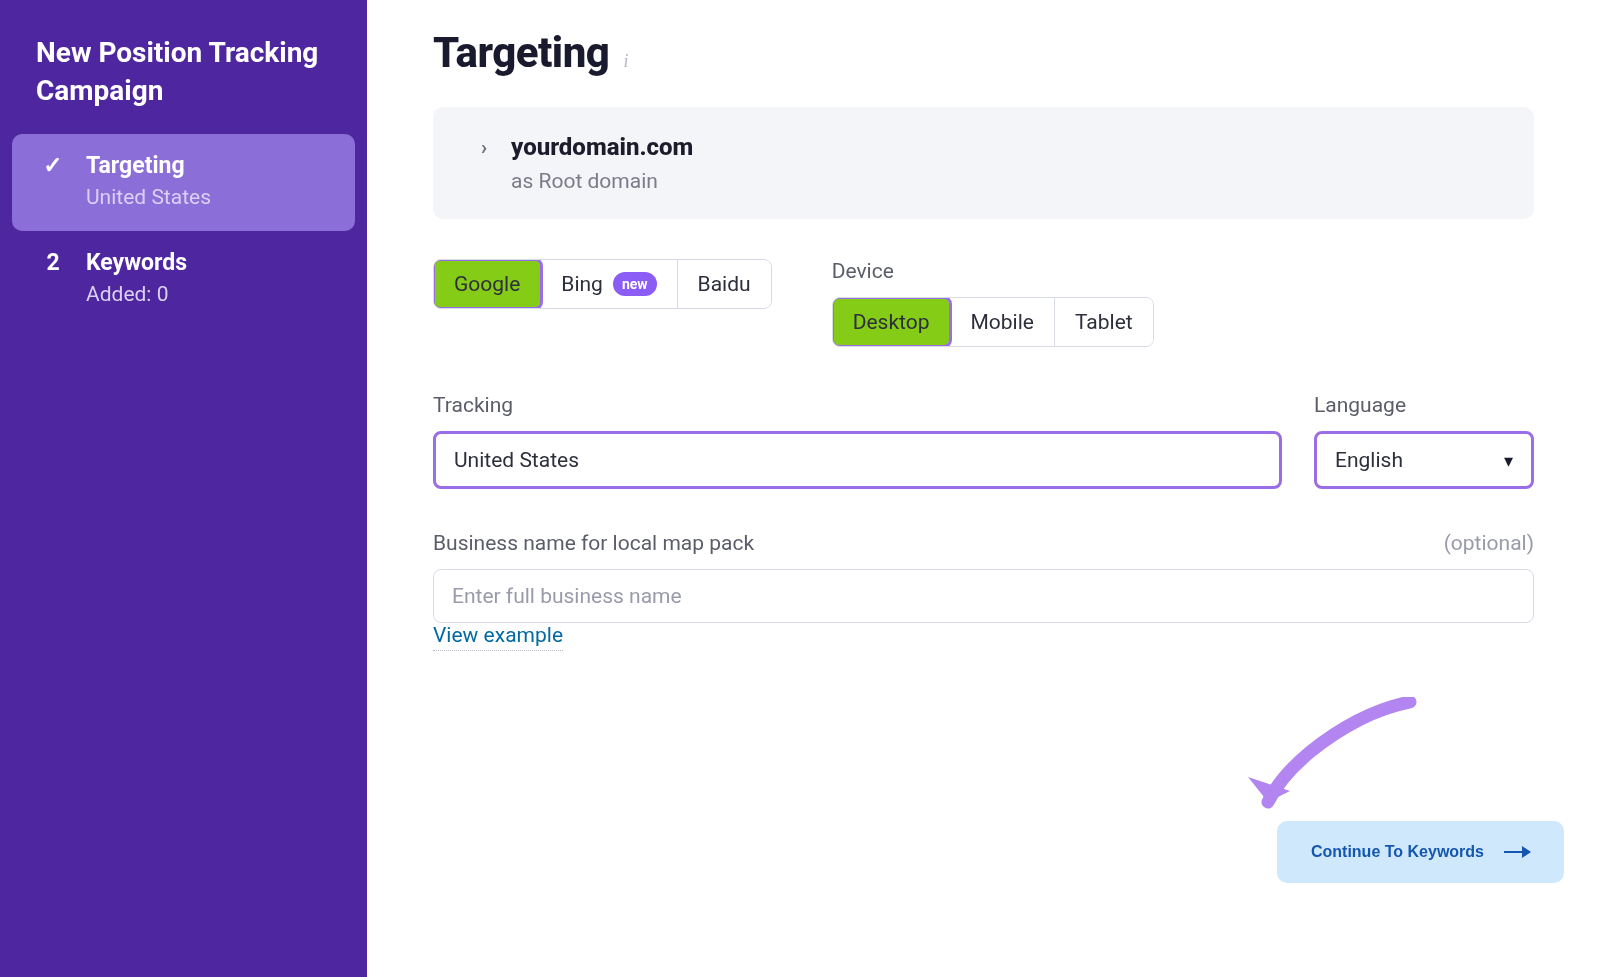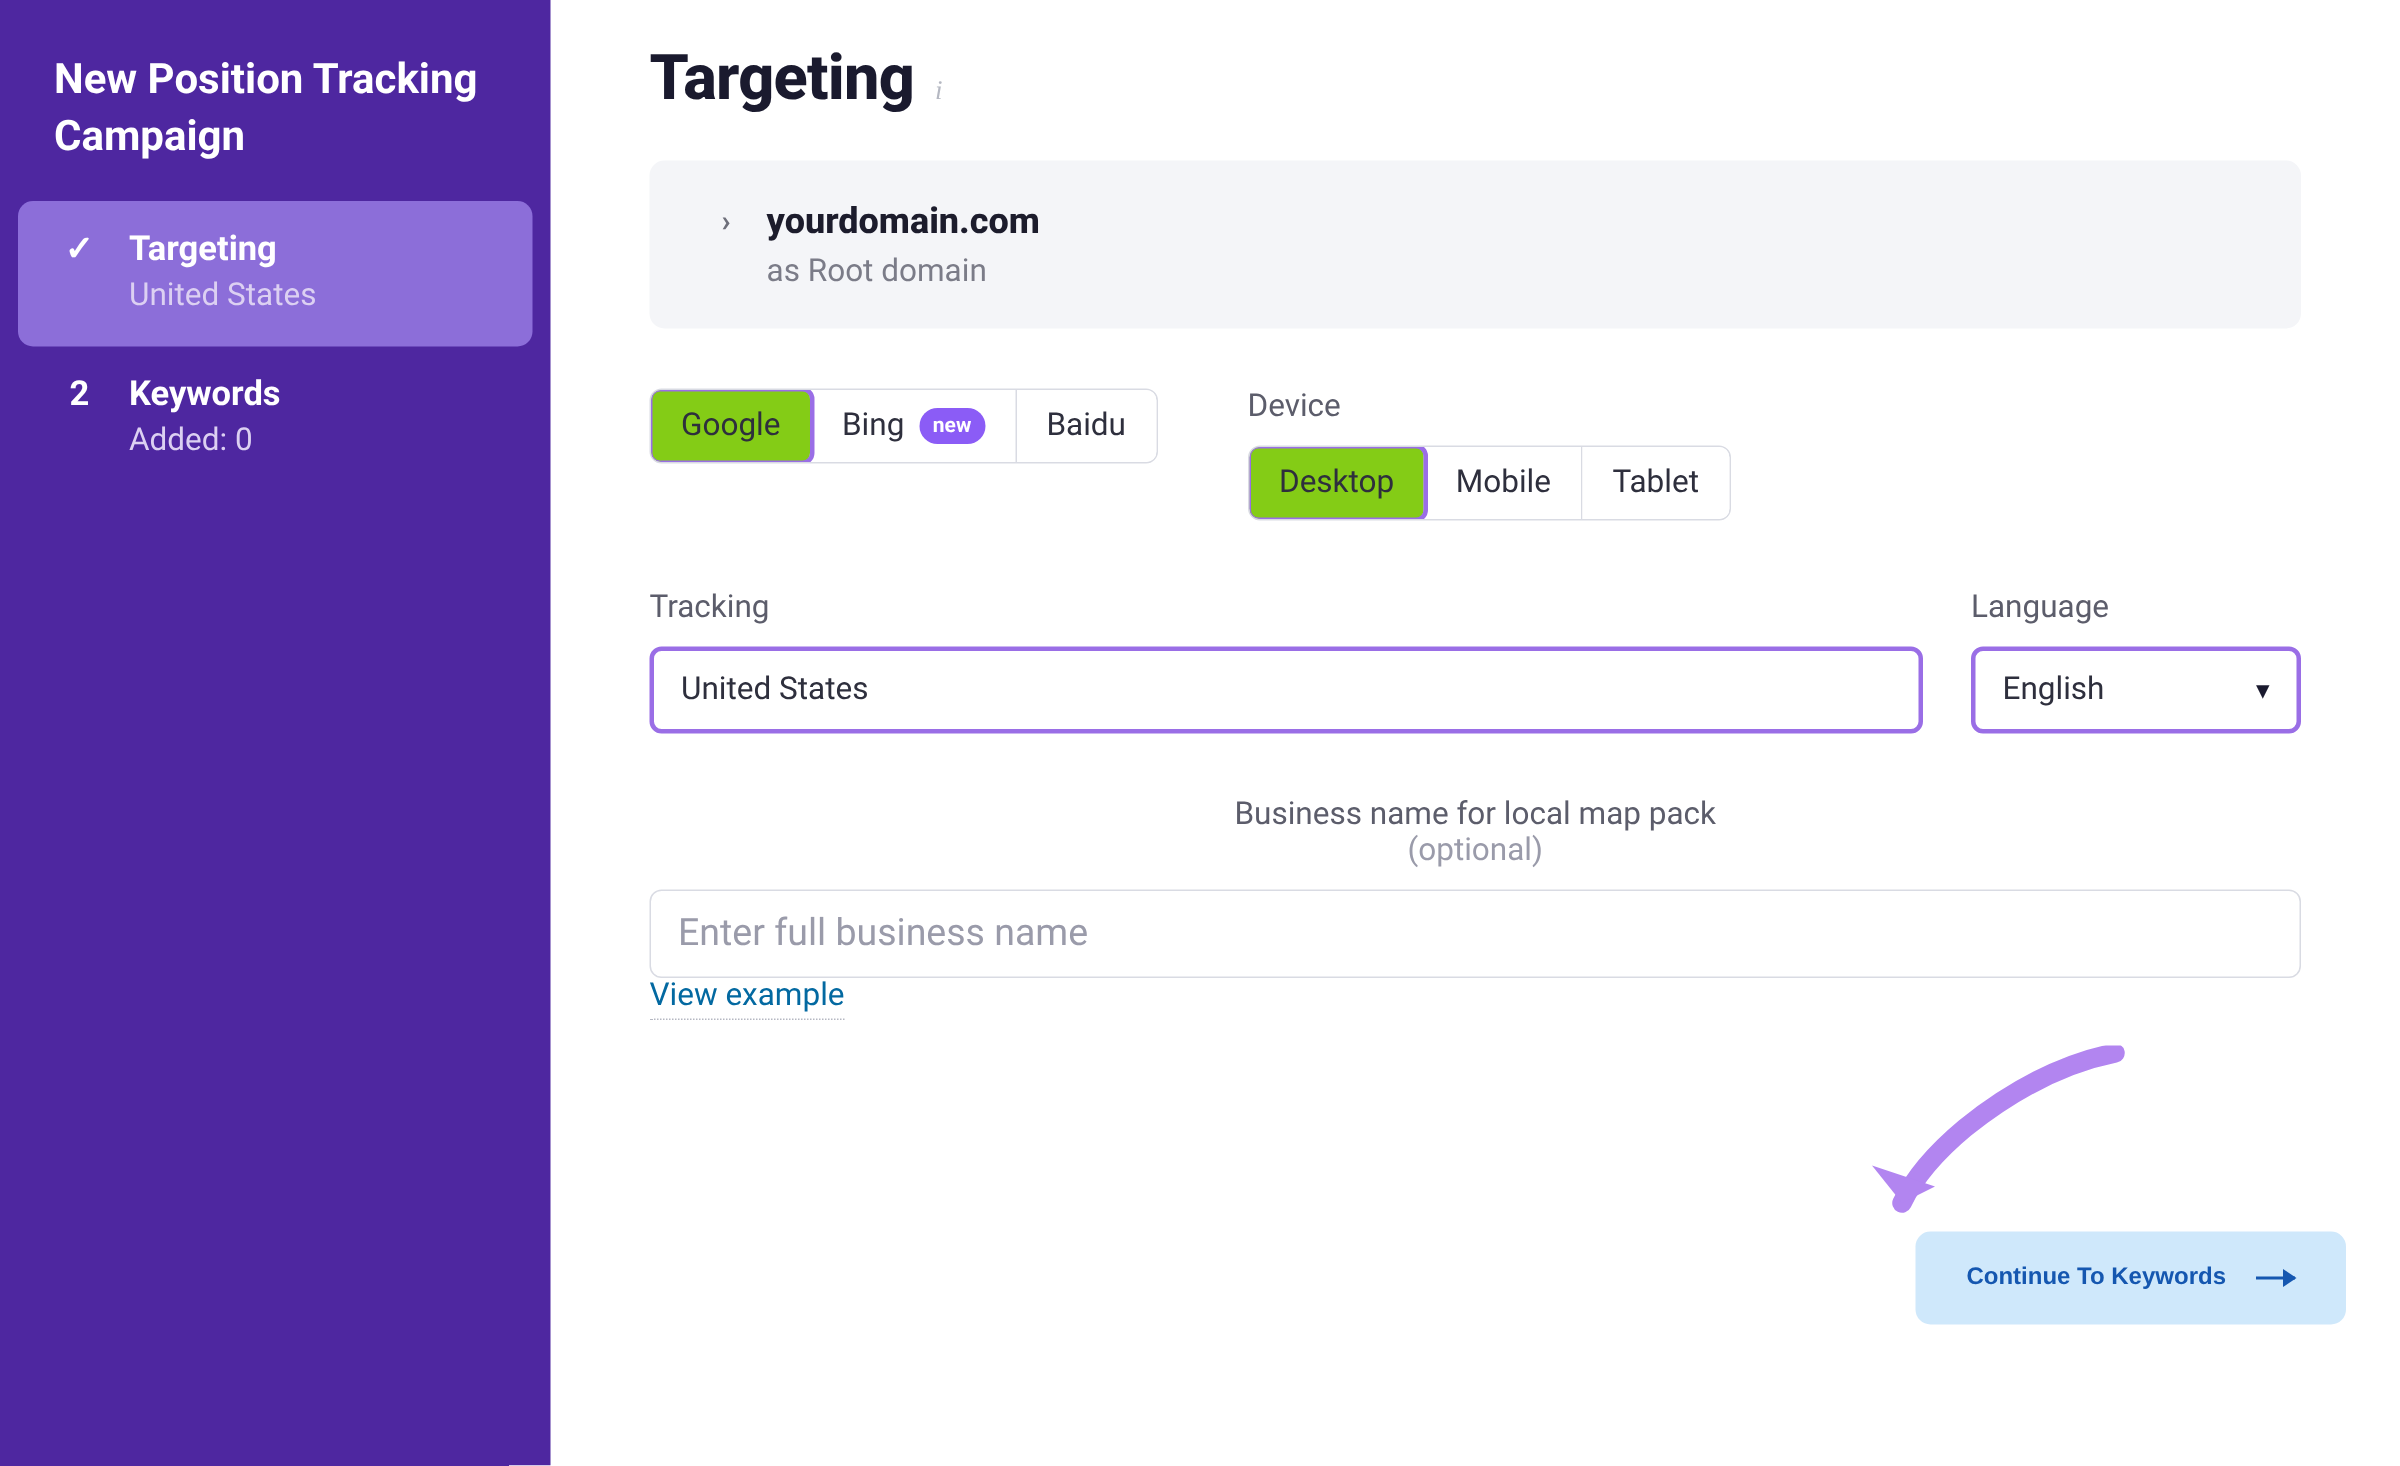--- a/index.html
+++ b/index.html
@@ -168,32 +168,31 @@
     }
     .select-box .sel-caret {
       font-size: 18px;
       color: #1a1a2e;
     }
     .row-business {
       margin-top: 42px;
       display: flex;
       justify-content: space-between;
       align-items: center;
-      flex-direction: column;
     }
     .optional {
       font-size: 21px;
       color: #9a9baa;
     }
     .plain-input {
       width: 100%;
       border: 1px solid #d9dbe3;
       border-radius: 8px;
       padding: 14px 18px;
-      font-size: 25px;
+      font-size: 21px;
       color: #9a9baa;
       margin-top: 14px;
       background: #fff;
       font-family: inherit;
     }
     .plain-input::placeholder { color: #9a9baa; }
     .view-example {
       display: inline-block;
       font-size: 21px;
       color: #0369a1;

